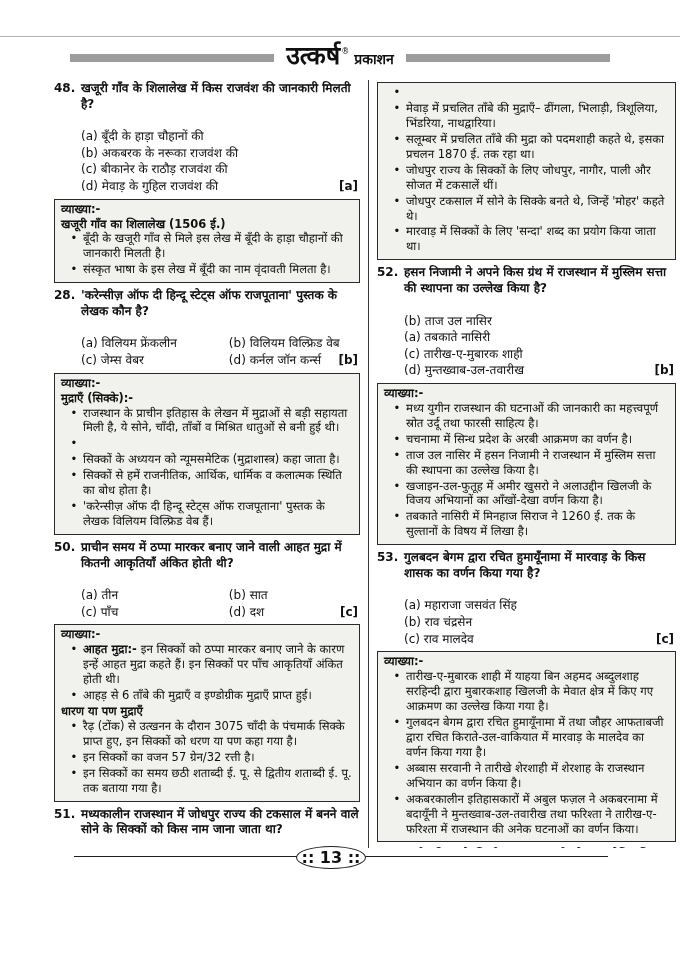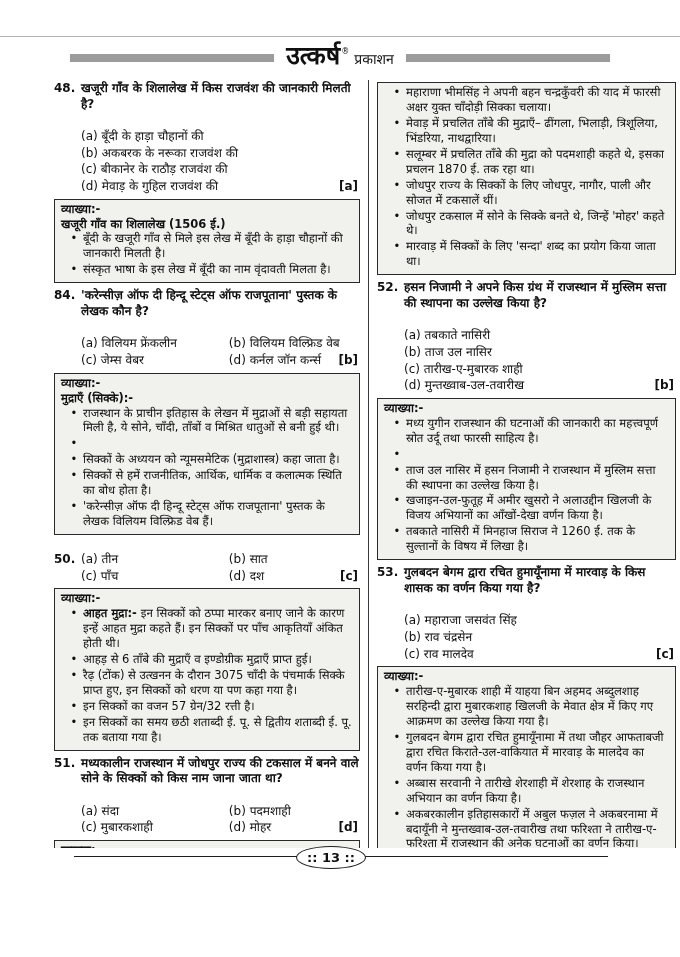--- a/index.html
+++ b/index.html
@@ -9,21 +9,21 @@
     overflow:hidden;margin:0 auto;
   }
   
   .top-rule{position:absolute;top:36px;left:0;width:100%;border-top:1px solid #b3b3b3;}
   .masthead{position:absolute;top:37px;left:0;width:100%;display:flex;align-items:center;
     padding:0 70px;box-sizing:border-box;}
   .bar{flex:1;height:8px;background:#9c9c9c;margin-top:8px;}
   .brand{display:flex;align-items:baseline;padding:0 12px;background:#fff;white-space:nowrap;}
   .brand-main{font-size:25px;font-weight:bold;}
   .brand-reg{font-size:8px;position:relative;top:-10px;margin:0 1px;}
-  .brand-sub{font-size:14px;font-weight:normal;margin-left:4px;}
+  .brand-sub{font-size:14px;font-weight:bold;margin-left:4px;}
   
   .columns{position:absolute;top:80px;left:16px;width:100%;height:768px;box-sizing:border-box;
     padding:0 20px 0 38px;display:flex;overflow:hidden;}
   .col{overflow:hidden;}
   .col-left{width:306px;flex:0 0 306px;}
   .divider{flex:0 0 1px;width:1px;background:#3a3a3a;margin:0 8px;}
   .col-right{flex:1;}
   
   .qblock{position:relative;padding-left:27px;font-size:12px;line-height:1.3;margin:1px 0 3px;}
   .qnum{position:absolute;left:0;top:0;font-weight:bold;}
@@ -37,21 +37,21 @@
     margin:2px 0 5px;font-size:11.5px;line-height:1.3;}
   .exhead{font-weight:bold;}
   .exsub{font-weight:bold;}
   .exrow{display:flex;padding:0 0 1px 4px;}
   .dot{flex:0 0 18px;text-align:center;}
   .btext{flex:1;}
   
   .foot-line{position:absolute;top:856px;left:74px;right:72px;border-top:1.5px solid #1e1e1e;}
   .page-badge{position:absolute;top:846px;left:296px;width:68px;height:21px;background:#fff;
     border:1.5px solid #1e1e1e;border-radius:50%;display:flex;align-items:center;
-    justify-content:center;font-weight:bold;font-size:13px;}
+    justify-content:center;font-weight:bold;font-size:16px;}
 </style>
 </head>
 <body>
 
 <div class="page">
   <div class="top-rule"></div>
 
   <header class="masthead">
     <span class="bar"></span>
     <span class="brand">
@@ -81,21 +81,21 @@
           <div class="exrow">
             <span class="dot">•</span>
             <span class="btext">बूँदी के खजूरी गाँव से मिले इस लेख में बूँदी के हाड़ा चौहानों की जानकारी मिलती है।</span>
           </div>
           <div class="exrow">
             <span class="dot">•</span>
             <span class="btext">संस्कृत भाषा के इस लेख में बूँदी का नाम वृंदावती मिलता है।</span>
           </div>
         </div>
         <div class="qblock">
-          <span class="qnum">84.</span>
+          <span class="qnum">28.</span>
           <div class="qhead">'करेन्सीज़ ऑफ दी हिन्दू स्टेट्स ऑफ राजपूताना' पुस्तक के लेखक कौन है?</div>
           <div class="opts two">
             <div class="opt">(a) विलियम फ्रेंकलीन</div>
             <div class="opt">(b) विलियम विल्फ्रिड वेब</div>
             <div class="opt">(c) जेम्स वेबर</div>
             <div class="opt">(d) कर्नल जॉन कर्न्स</div>
             <span class="ans">[b]</span>
           </div>
         </div>
         <div class="exbox">
@@ -116,38 +116,40 @@
             <span class="dot">•</span>
             <span class="btext">सिक्कों से हमें राजनीतिक, आर्थिक, धार्मिक व कलात्मक स्थिति का बोध होता है।</span>
           </div>
           <div class="exrow">
             <span class="dot">•</span>
             <span class="btext">'करेन्सीज़ ऑफ दी हिन्दू स्टेट्स ऑफ राजपूताना' पुस्तक के लेखक विलियम विल्फ्रिड वेब हैं।</span>
           </div>
         </div>
         <div class="qblock">
           <span class="qnum">50.</span>
+          <div class="qhead">प्राचीन समय में ठप्पा मारकर बनाए जाने वाली आहत मुद्रा में कितनी आकृतियाँ अंकित होती थी?</div>
           <div class="opts two">
             <div class="opt">(a) तीन</div>
             <div class="opt">(b) सात</div>
             <div class="opt">(c) पाँच</div>
             <div class="opt">(d) दश</div>
             <span class="ans">[c]</span>
           </div>
         </div>
         <div class="exbox">
           <div class="exhead">व्याख्या:-</div>
           <div class="exrow">
             <span class="dot">•</span>
             <span class="btext"><b>आहत मुद्रा:- </b>इन सिक्कों को ठप्पा मारकर बनाए जाने के कारण इन्हें आहत मुद्रा कहते हैं। इन सिक्कों पर पाँच आकृतियाँ अंकित होती थी।</span>
           </div>
           <div class="exrow">
             <span class="dot">•</span>
             <span class="btext">आहड़ से 6 ताँबे की मुद्राएँ व इण्डोग्रीक मुद्राएँ प्राप्त हुई।</span>
           </div>
+          <div class="exsub">धारण या पण मुद्राएँ</div>
           <div class="exrow">
             <span class="dot">•</span>
             <span class="btext">रैढ़ (टोंक) से उत्खनन के दौरान 3075 चाँदी के पंचमार्क सिक्के प्राप्त हुए, इन सिक्कों को धरण या पण कहा गया है।</span>
           </div>
           <div class="exrow">
             <span class="dot">•</span>
             <span class="btext">इन सिक्कों का वजन 57 ग्रेन/32 रत्ती है।</span>
           </div>
           <div class="exrow">
             <span class="dot">•</span>
@@ -171,21 +173,20 @@
             <span class="dot">•</span>
             <span class="btext">उदयसिंह के शासनकाल में अकबर ने चित्तौड़गढ़ विजय के उपलक्ष्य में मुगल मुद्रा का प्रचलन चित्तौड़गढ़ से प्रारम्भ किया था।</span>
           </div>
         </div>
       </section>
     <div class="divider"></div>
     <section class="col col-right" id="col-right">
         <div class="exbox">
           <div class="exrow">
             <span class="dot">•</span>
-            <span class="btext">महाराणा भीमसिंह ने अपनी बहन चन्द्रकुँवरी की याद में फारसी अक्षर युक्त चाँदोड़ी सिक्का चलाया।</span>
           </div>
           <div class="exrow">
             <span class="dot">•</span>
             <span class="btext">मेवाड़ में प्रचलित ताँबे की मुद्राएँ– ढींगला, भिलाड़ी, त्रिशूलिया, भिंडरिया, नाथद्वारिया।</span>
           </div>
           <div class="exrow">
             <span class="dot">•</span>
             <span class="btext">सलूम्बर में प्रचलित ताँबे की मुद्रा को पदमशाही कहते थे, इसका प्रचलन 1870 ई. तक रहा था।</span>
           </div>
           <div class="exrow">
@@ -198,35 +199,36 @@
           </div>
           <div class="exrow">
             <span class="dot">•</span>
             <span class="btext">मारवाड़ में सिक्कों के लिए 'सन्दा' शब्द का प्रयोग किया जाता था।</span>
           </div>
         </div>
         <div class="qblock">
           <span class="qnum">52.</span>
           <div class="qhead">हसन निजामी ने अपने किस ग्रंथ में राजस्थान में मुस्लिम सत्ता की स्थापना का उल्लेख किया है?</div>
           <div class="opts one">
+            <div class="opt">(b) ताज उल नासिर</div>
             <div class="opt">(a) तबकाते नासिरी</div>
-            <div class="opt">(b) ताज उल नासिर</div>
             <div class="opt">(c) तारीख-ए-मुबारक शाही</div>
             <div class="opt">(d) मुन्तख्वाब-उल-तवारीख</div>
             <span class="ans">[b]</span>
           </div>
         </div>
         <div class="exbox">
           <div class="exhead">व्याख्या:-</div>
           <div class="exrow">
             <span class="dot">•</span>
             <span class="btext">मध्य युगीन राजस्थान की घटनाओं की जानकारी का महत्त्वपूर्ण स्रोत उर्दू तथा फारसी साहित्य है।</span>
           </div>
           <div class="exrow">
             <span class="dot">•</span>
+            <span class="btext">चचनामा में सिन्ध प्रदेश के अरबी आक्रमण का वर्णन है।</span>
           </div>
           <div class="exrow">
             <span class="dot">•</span>
             <span class="btext">ताज उल नासिर में हसन निजामी ने राजस्थान में मुस्लिम सत्ता की स्थापना का उल्लेख किया है।</span>
           </div>
           <div class="exrow">
             <span class="dot">•</span>
             <span class="btext">खजाइन-उल-फुतूह में अमीर खुसरो ने अलाउद्दीन खिलजी के विजय अभियानों का आँखों-देखा वर्णन किया है।</span>
           </div>
           <div class="exrow">

